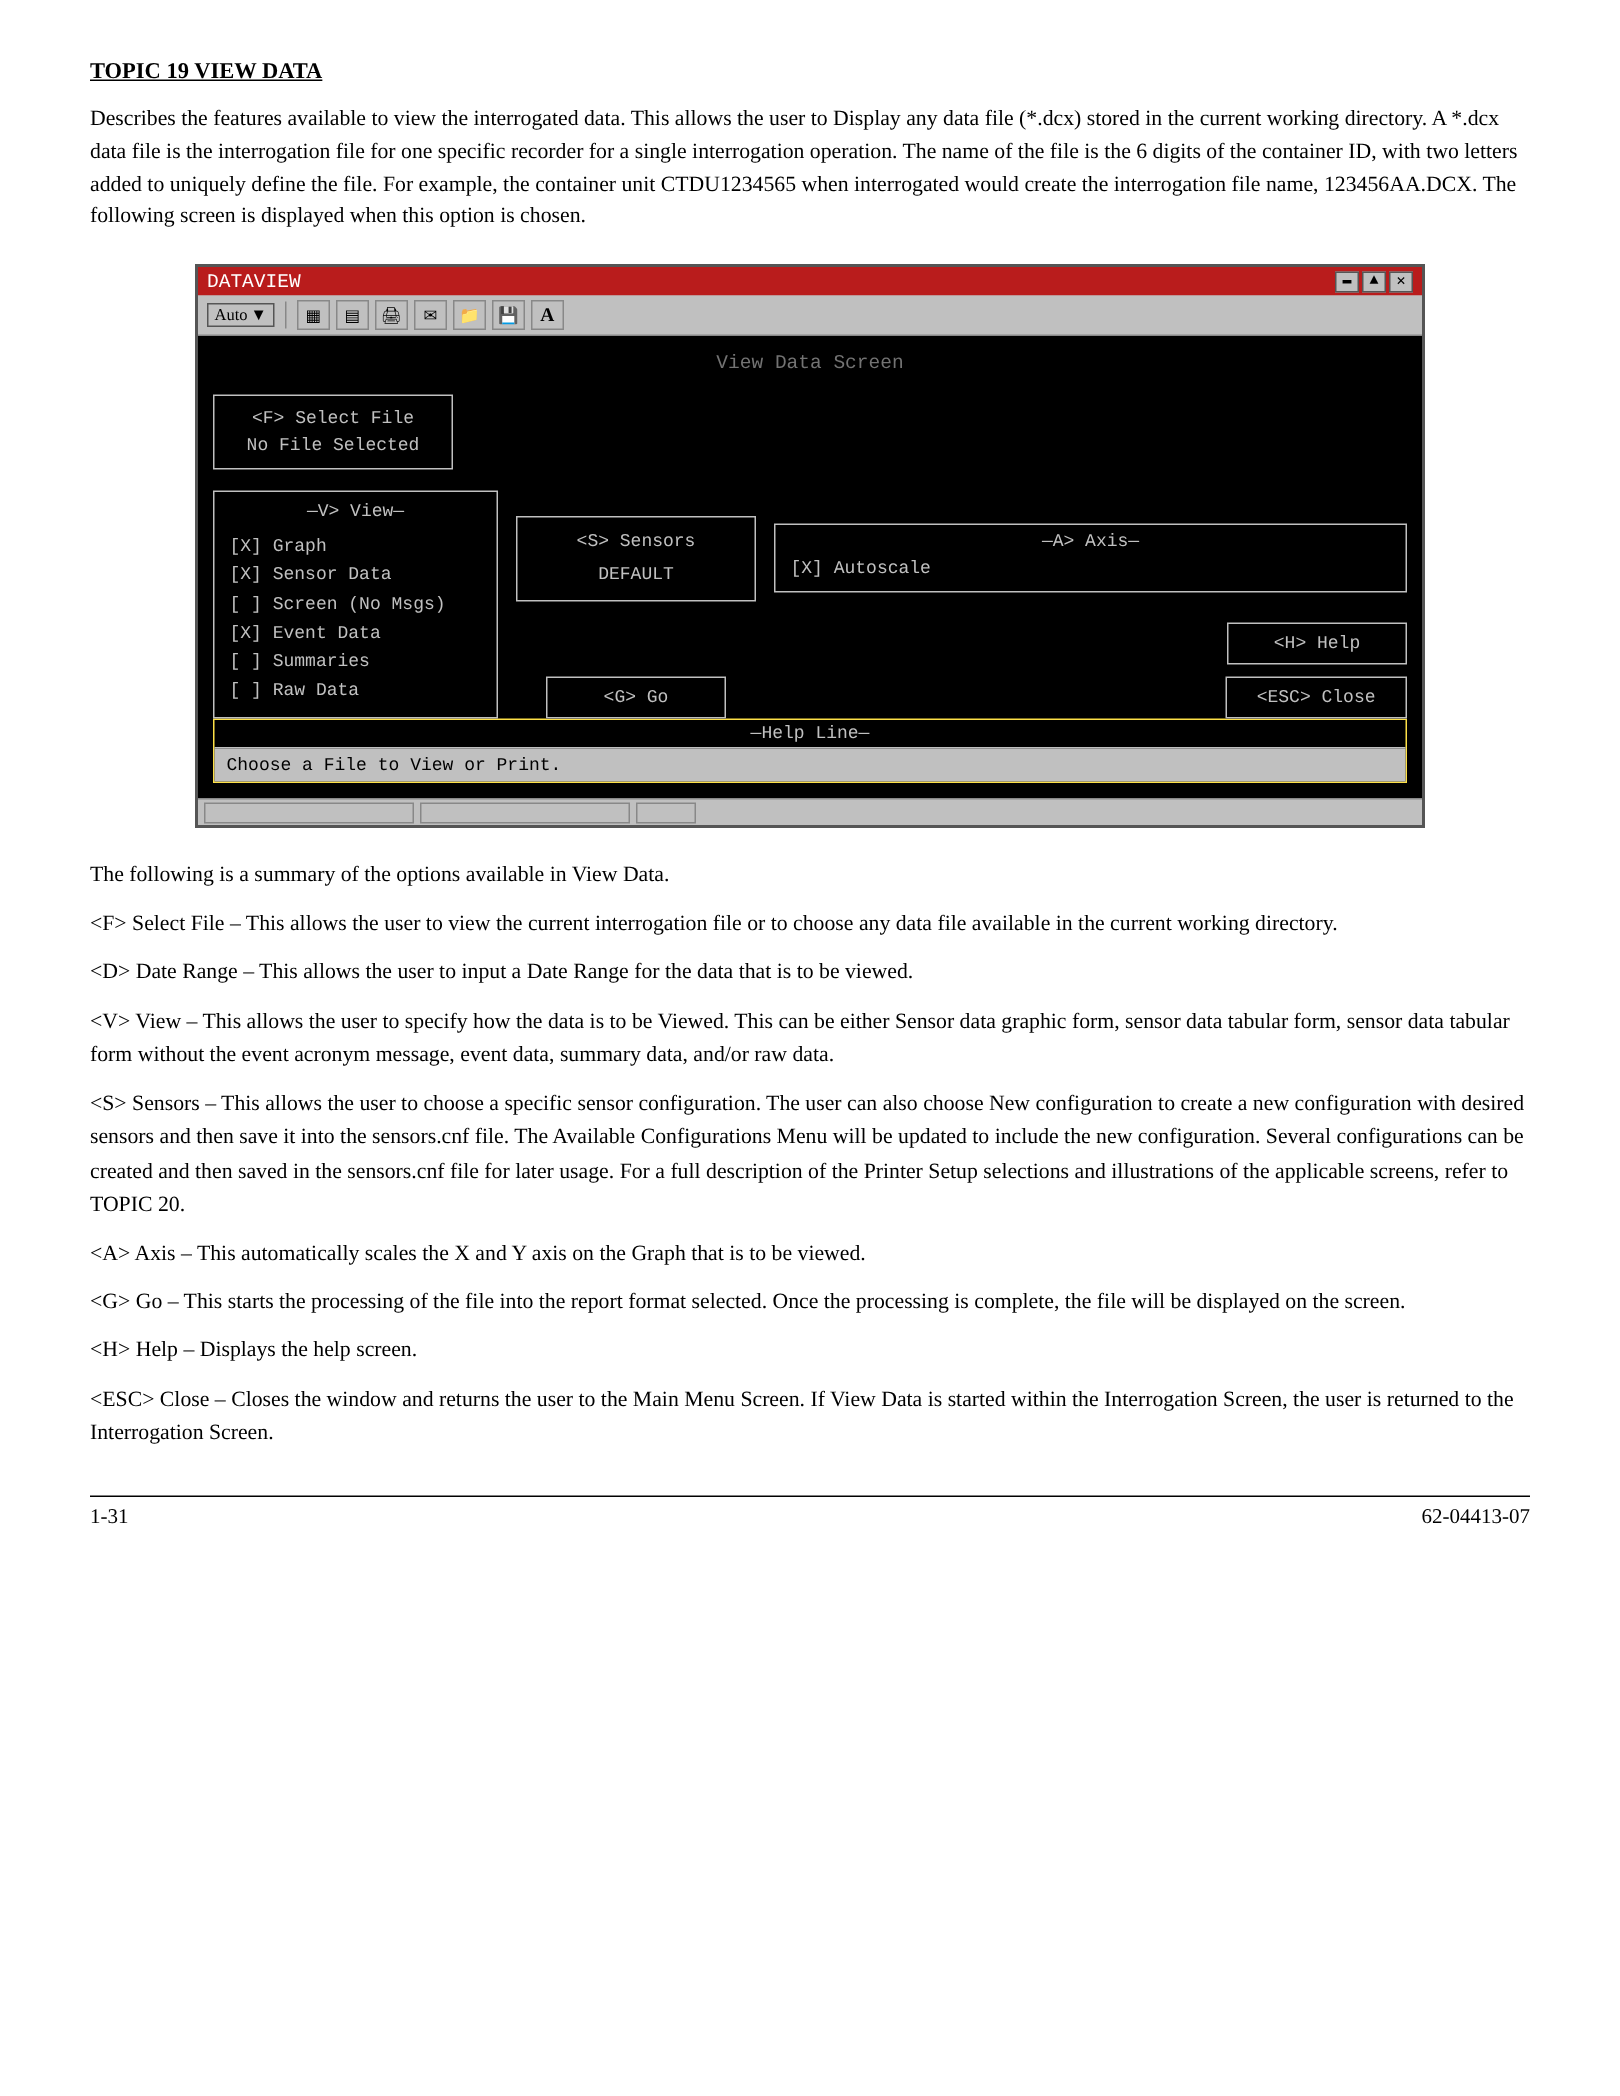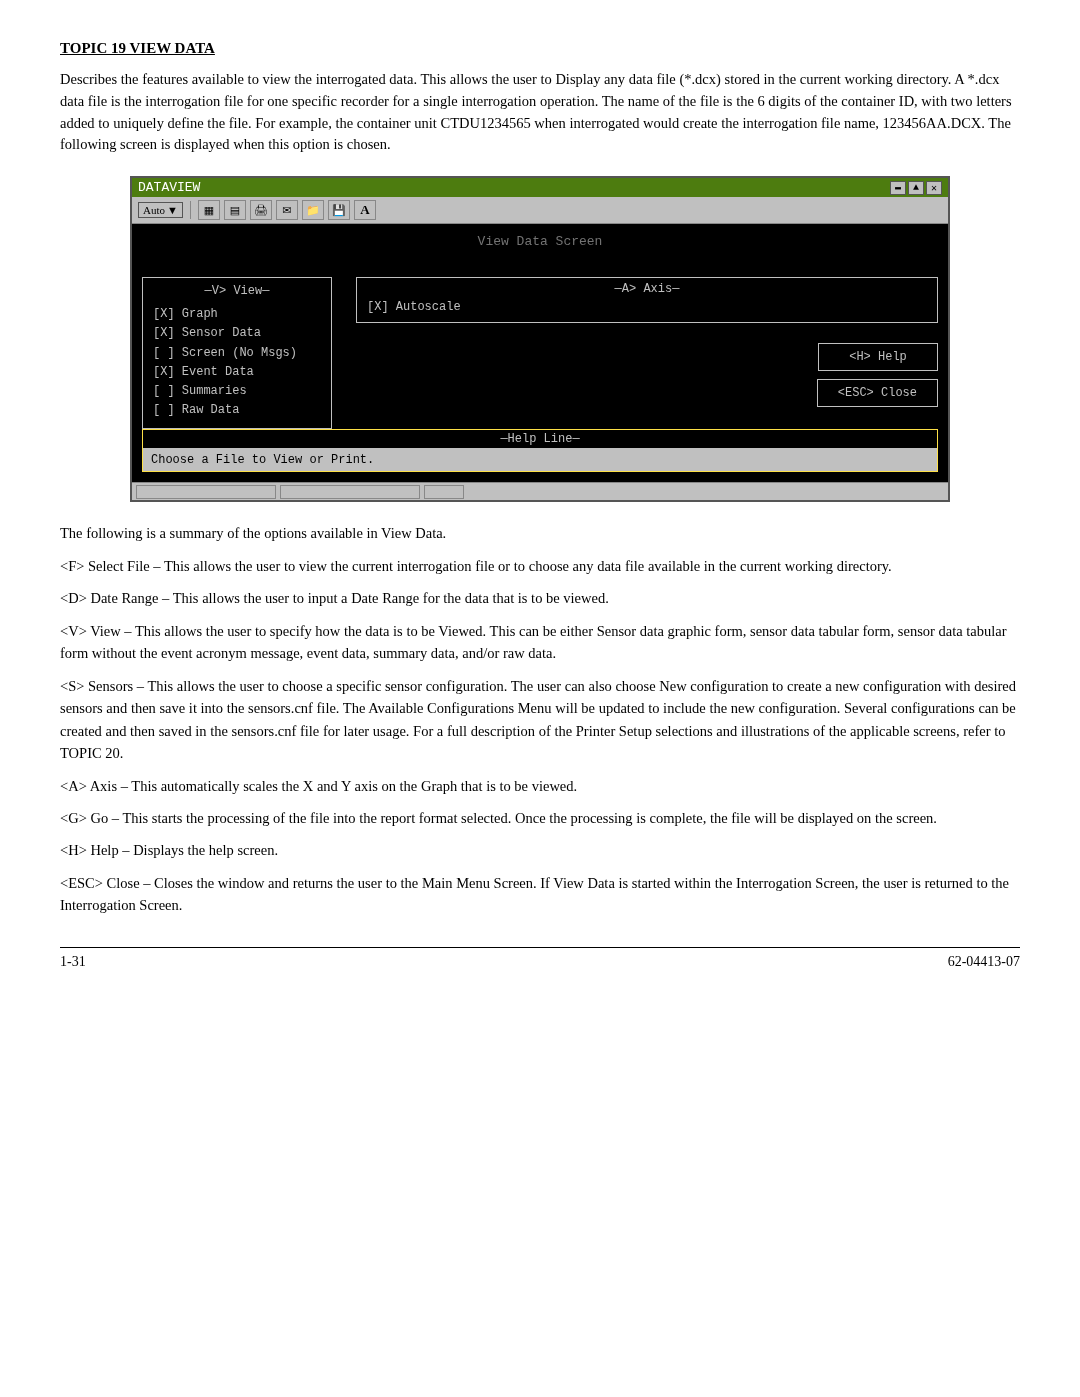--- a/index.html
+++ b/index.html
@@ -29,21 +29,21 @@
 
     
     .dataview-window {
       border: 2px solid #555;
       background: #c0c0c0;
       width: 820px;
       margin: 0 auto 20px auto;
     }
 
     .window-titlebar {
-      background: #4d7c0f;
+      background: #b91c1c;
       color: white;
       font-size: 13px;
       font-family: "Courier New", Courier, monospace;
       padding: 2px 6px;
       display: flex;
       justify-content: space-between;
       align-items: center;
     }
 
     .window-controls {
@@ -251,22 +251,22 @@
       display: flex;
       justify-content: space-between;
       margin-top: 30px;
       font-size: 14px;
       border-top: 1px solid #000;
       padding-top: 6px;
     }
 
     .middle-section-wrapper {
       display: flex;
-      gap: 24px;
-      align-items: flex-start;
+      gap: 12px;
+      align-items: flex-end;
     }
   </style>
 </head>
 <body>
 
 <p class="topic-heading">TOPIC 19  VIEW DATA</p>
 
 <p class="intro-text">Describes the features available to view the interrogated data. This allows the user to Display any data file (*.dcx) stored in the current working directory. A *.dcx data file is the interrogation file for one specific recorder for a single interrogation operation. The name of the file is the 6 digits of the container ID, with two letters added to uniquely define the file. For example, the container unit CTDU1234565 when interrogated would create the interrogation file name, 123456AA.DCX. The following screen is displayed when this option is chosen.</p>
 
 <div class="dataview-window">
@@ -292,34 +292,47 @@
     <div class="toolbar-icon">✉</div>
     <div class="toolbar-icon">📁</div>
     <div class="toolbar-icon">💾</div>
     <div class="toolbar-icon" style="font-weight:bold; font-family: serif; font-size:13px;">A</div>
   </div>
 
   <div class="screen-content">
     <div class="screen-title">View Data Screen</div>
 
     <div class="top-row">
+      <div class="btn-box">
+        <div>&lt;F&gt; Select File</div>
+        <div>No File Selected</div>
+      </div>
     </div>
 
     <div class="middle-section-wrapper">
 
       <div class="view-box">
         <div class="view-box-title">—V&gt; View—</div>
         <div>[X] Graph</div>
         <div>[X] Sensor Data</div>
         <div>[ ] Screen (No Msgs)</div>
         <div>[X] Event Data</div>
         <div>[ ] Summaries</div>
         <div>[ ] Raw Data</div>
       </div>
 
+      <div style="display:flex; flex-direction:column; align-items:center; gap: 30px;">
+        <div class="sensors-box">
+          <div>&lt;S&gt; Sensors</div>
+          <div>DEFAULT</div>
+        </div>
+        <div style="margin-top: 20px;">
+          <div class="action-btn">&lt;G&gt; Go</div>
+        </div>
+      </div>
 
       <div style="display:flex; flex-direction:column; gap:10px; flex:1;">
         <div class="axis-box">
           <div class="axis-box-title">—A&gt; Axis—</div>
           <div>[X] Autoscale</div>
         </div>
         <div style="display:flex; flex-direction:column; align-items:flex-end; gap: 8px; margin-top: 10px;">
           <div class="action-btn">&lt;H&gt; Help</div>
           <div class="action-btn">&lt;ESC&gt; Close</div>
         </div>

